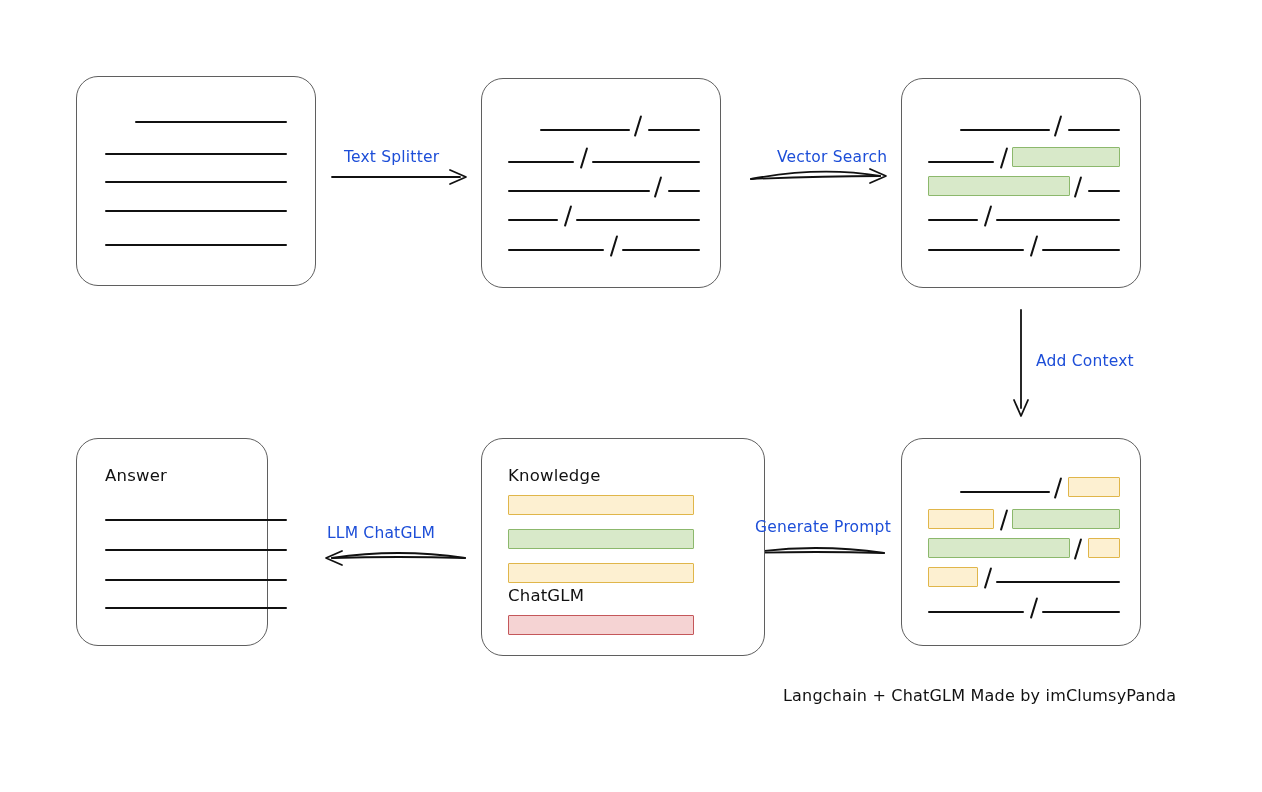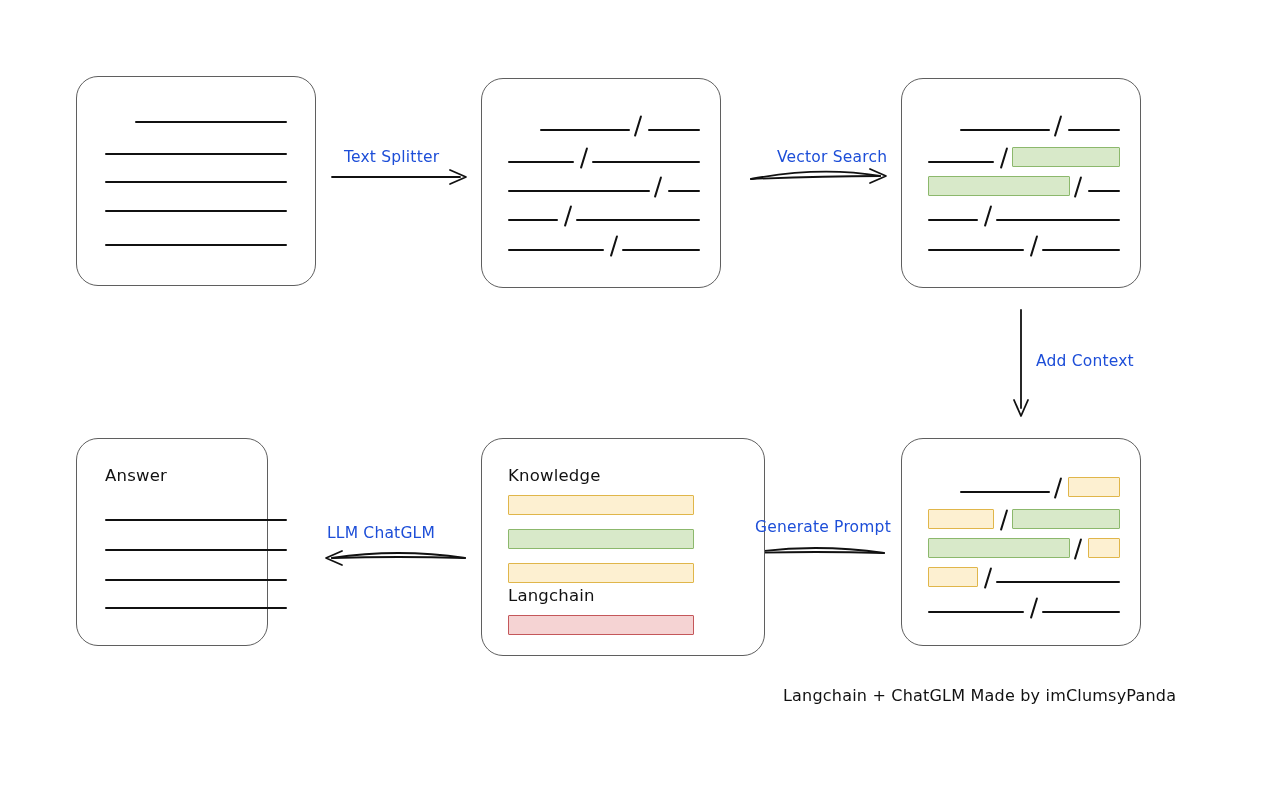--- a/index.html
+++ b/index.html
@@ -194,21 +194,21 @@
     <div class="rule" style="left:26px; top:172px; width:96px;"></div>
     <div class="slash" style="left:131px; top:158px; height:22px;"></div>
     <div class="rule" style="left:140px; top:172px; width:78px;"></div>
   </div>
 
   <div class="node-box" style="left:481px; top:438px; width:284px; height:218px;">
     <div class="box-label" style="left:26px; top:27px;">Knowledge</div>
     <div class="chip yellow" style="left:26px; top:56px; width:186px; height:20px;"></div>
     <div class="chip green" style="left:26px; top:90px; width:186px; height:20px;"></div>
     <div class="chip yellow" style="left:26px; top:124px; width:186px; height:20px;"></div>
-    <div class="box-label" style="left:26px; top:147px;">Langchain</div>
+    <div class="box-label" style="left:26px; top:147px;">ChatGLM</div>
     <div class="chip red" style="left:26px; top:176px; width:186px; height:20px;"></div>
   </div>
 
   <div class="node-box" style="left:76px; top:438px; width:192px; height:208px;">
     <div class="box-label" style="left:28px; top:27px;">Answer</div>
     <div class="rule" style="left:28px; top:80px; width:182px;"></div>
     <div class="rule" style="left:28px; top:110px; width:182px;"></div>
     <div class="rule" style="left:28px; top:140px; width:182px;"></div>
     <div class="rule" style="left:28px; top:168px; width:182px;"></div>
   </div>

